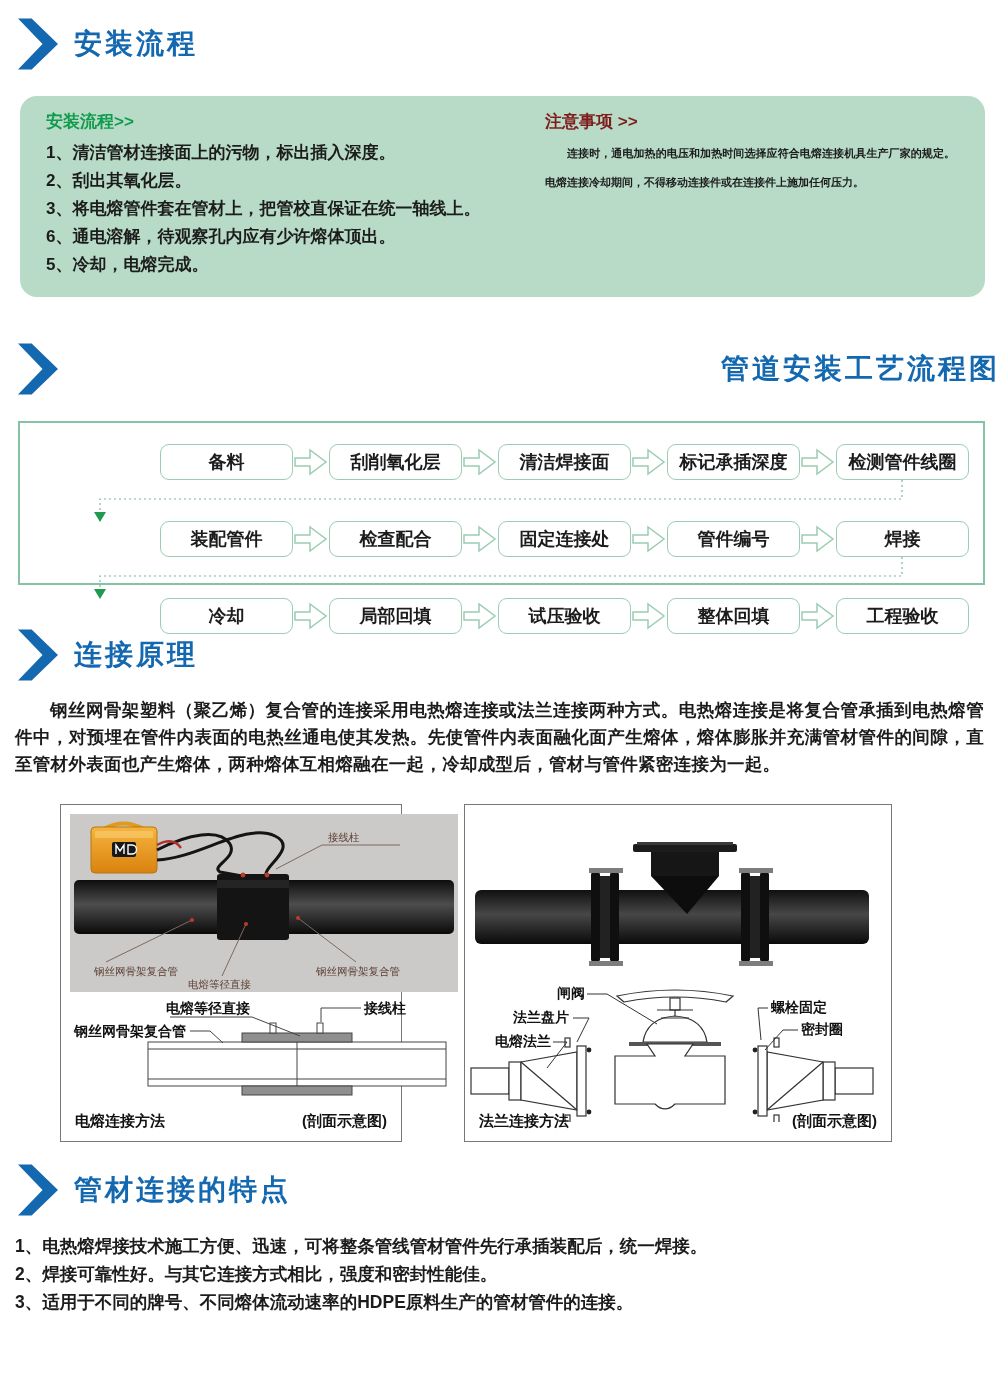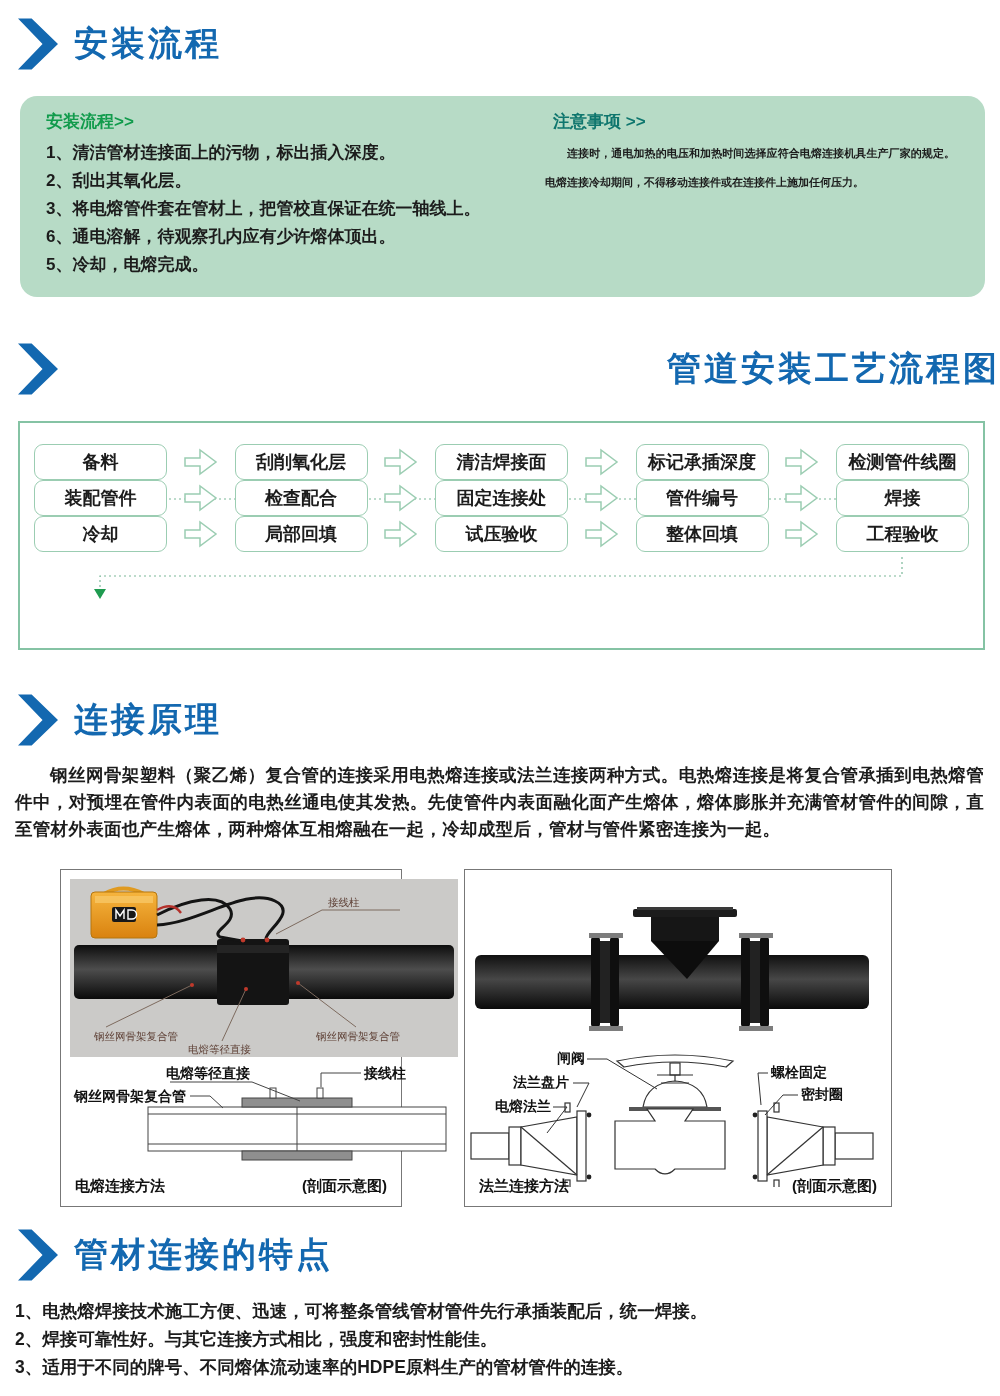--- a/index.html
+++ b/index.html
@@ -3,41 +3,41 @@
 <meta charset="utf-8">
 <style>
   html,body{margin:0;padding:0;}
   body{
     width:1000px;height:1396px;background:#ffffff;overflow:hidden;
     font-family:"Liberation Sans","DejaVu Sans",sans-serif;color:#1c1c1c;
   }
   
   .sec-h{display:flex;align-items:center;gap:16px;padding-left:18px;}
   .sec-h .chev{width:40px;height:56px;flex:0 0 auto;}
-  .sec-h .t{font-size:34px;font-weight:bold;color:#1368b0;letter-spacing:3px;}
+  .sec-h .t{font-size:28px;font-weight:bold;color:#1368b0;letter-spacing:3px;}
   .h1{padding-top:16px;}
   .h2{margin-top:44px;justify-content:space-between;}
   .h3{margin-top:42px;}
   .h4{margin-top:20px;}
 
   
   .green-box{margin:24px 15px 0 20px;width:965px;box-sizing:border-box;
     background:#b7dbc6;display:flex;padding:14px 0 18px 0;border-radius:17px;}
   .gb-left{width:520px;padding-left:26px;box-sizing:border-box;}
   .gb-right{flex:1;padding:0 30px 0 5px;}
   .gb-title{font-size:17px;font-weight:bold;margin-bottom:6px;}
   .gb-title.green{color:#119b4c;}
-  .gb-title.red{color:#0f766e;margin-left:8px;}
+  .gb-title.red{color:#7f1d1d;}
   .gb-step{font-size:17px;font-weight:600;line-height:28px;white-space:nowrap;}
   .gb-body{font-size:11px;font-weight:600;line-height:29px;text-align:justify;text-indent:2em;}
 
   
-  .flow{margin:24px 0 0 18px;width:967px;height:229px;border:2px solid #85c3a4;
+  .flow{margin:24px 0 0 18px;width:967px;height:164px;border:2px solid #85c3a4;
     box-sizing:border-box;position:relative;background:#fff;
-    padding:21px 14px 0 14px;display:flex;flex-direction:column;}
+    padding:21px 14px 0 14px;display:flex;flex-direction:column;gap:41px;align-items:flex-end;}
   .frow{display:flex;align-items:center;justify-content:space-between;position:relative;z-index:2;}
   .fbox{width:133px;height:36px;border:1.5px solid #9bcdb2;border-radius:9px;background:#fff;
     display:flex;align-items:center;justify-content:center;font-size:18px;font-weight:bold;box-sizing:border-box;}
   .farrow{width:36px;height:30px;flex:0 0 auto;}
   .conn{position:absolute;left:0;top:0;width:963px;height:225px;z-index:1;}
 
   
   .para{margin:14px 16px 0 15px;font-size:17.5px;font-weight:600;line-height:27px;
     text-align:justify;text-indent:2em;letter-spacing:0.3px;}
 

